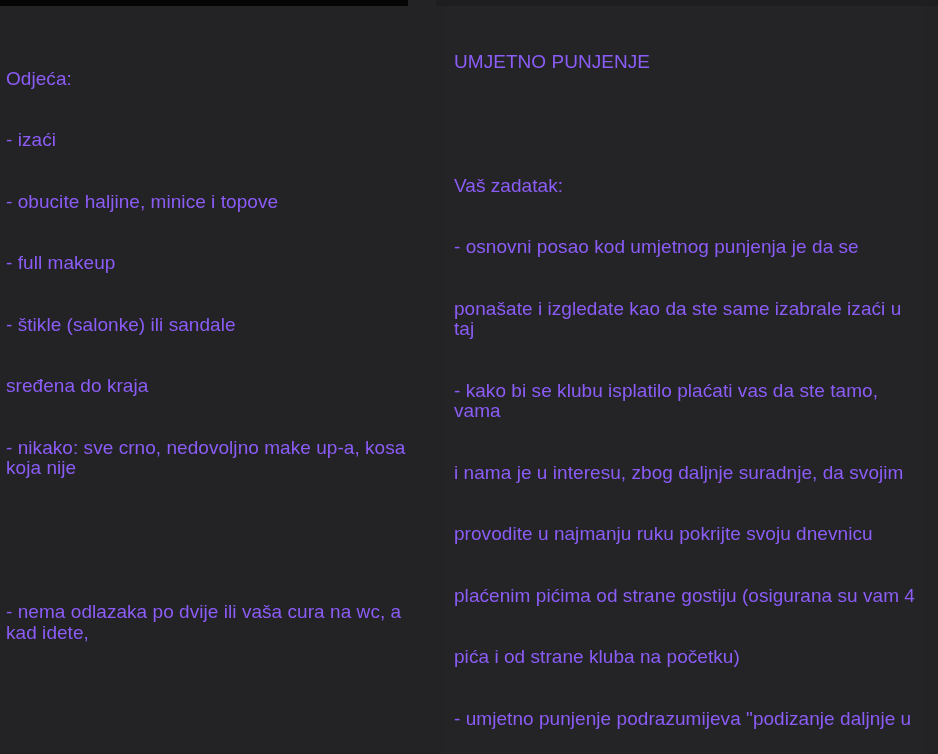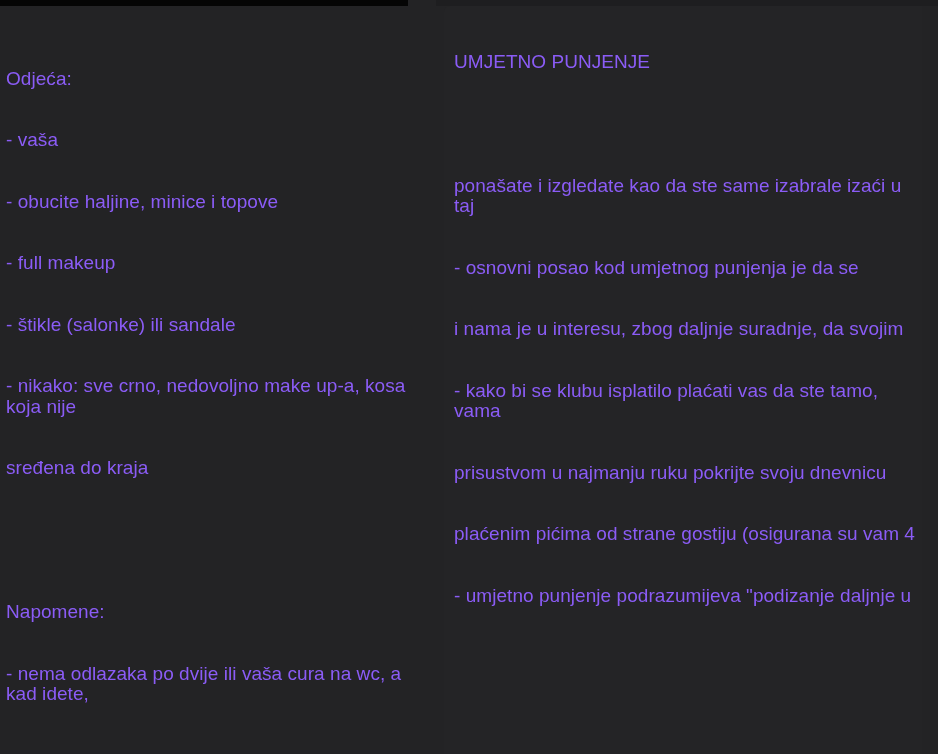--- a/index.html
+++ b/index.html
@@ -45,29 +45,28 @@
   .gap { display: block; height: 21px; }
 </style>
 </head>
 <body>
 
 <div class="panel panel-left">
   <div class="topbar-left"></div>
   <div class="bubble bubble-left">
     
     <span class="heading">Odjeća:</span>
-    <span class="line">- vaša</span>
+    <span class="line">- izaći</span>
     <span class="line">- obucite haljine, minice i topove</span>
     <span class="line">- full makeup</span>
     <span class="line">- štikle (salonke) ili sandale</span>
+    <span class="line">sređena do kraja</span>
     <span class="line">- nikako: sve crno, nedovoljno make up-a, kosa koja nije</span>
-    <span class="line">sređena do kraja</span>
     <span class="gap"></span>
     
-    <span class="heading">Napomene:</span>
     <span class="line">- nema odlazaka po dvije ili vaša cura na wc, a kad idete,</span>
     
     
     
     
     
     
     
     
     
@@ -90,26 +89,28 @@
     
     
   </div>
 </div>
 
 <div class="panel panel-right">
   <div class="topbar-right"></div>
   <div class="bubble bubble-right">
     <span class="heading">UMJETNO PUNJENJE</span>
     <span class="gap"></span>
+    <span class="heading">Vaš zadatak:</span>
+    <span class="line">- osnovni posao kod umjetnog punjenja je da se</span>
     <span class="line">ponašate i izgledate kao da ste same izabrale izaći u taj</span>
-    <span class="line">- osnovni posao kod umjetnog punjenja je da se</span>
+    <span class="line">- kako bi se klubu isplatilo plaćati vas da ste tamo, vama</span>
     <span class="line">i nama je u interesu, zbog daljnje suradnje, da svojim</span>
-    <span class="line">- kako bi se klubu isplatilo plaćati vas da ste tamo, vama</span>
-    <span class="line">prisustvom u najmanju ruku pokrijte svoju dnevnicu</span>
+    <span class="line">provodite u najmanju ruku pokrijte svoju dnevnicu</span>
     <span class="line">plaćenim pićima od strane gostiju (osigurana su vam 4</span>
+    <span class="line">pića i od strane kluba na početku)</span>
     <span class="line">- umjetno punjenje podrazumijeva "podizanje daljnje u</span>
     
     
     
     
     
     
     
     
     

